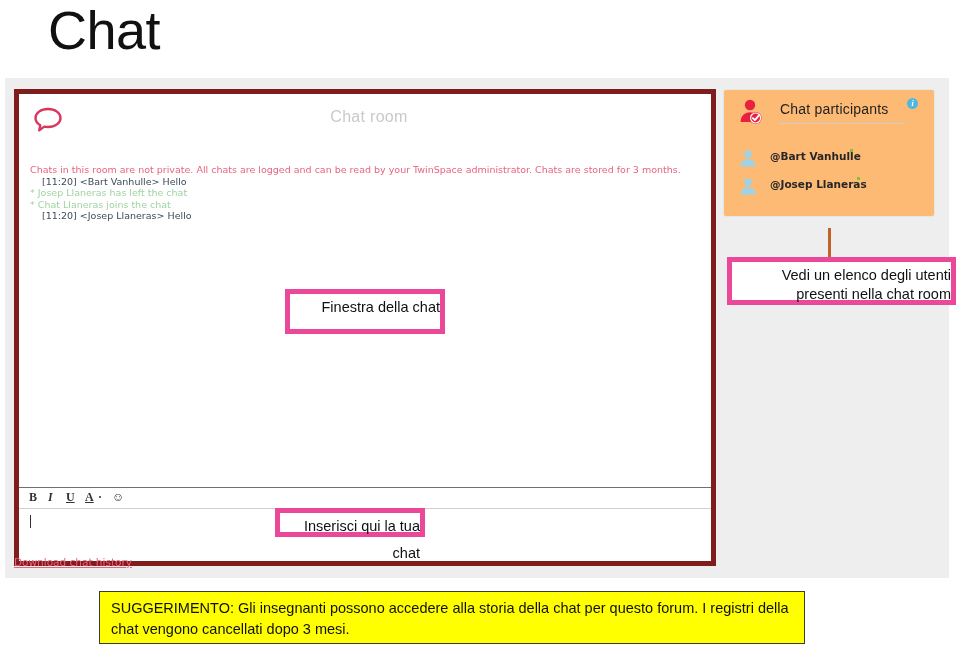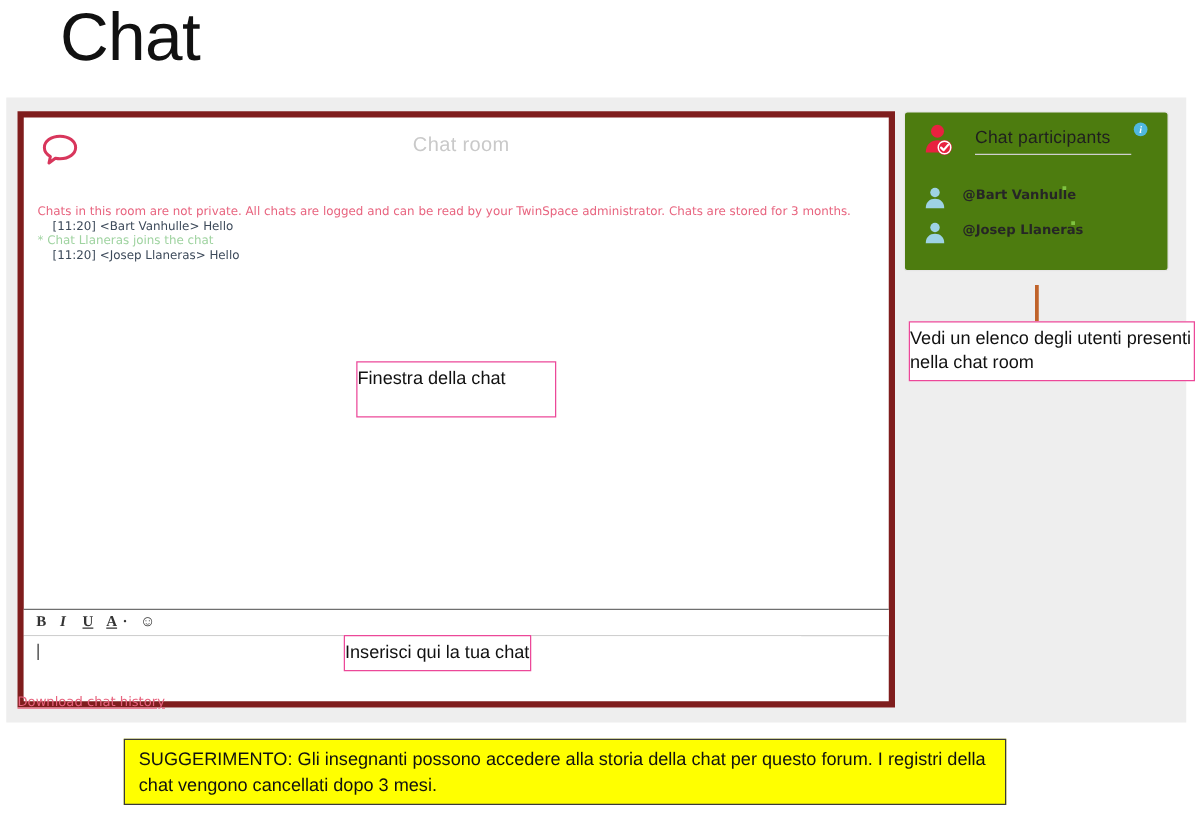--- a/index.html
+++ b/index.html
@@ -179,21 +179,21 @@
     font-family: "DejaVu Sans", sans-serif;
   }
 
   
   .participants-card {
     position: absolute;
     left: 718px;
     top: 11px;
     width: 212px;
     height: 128px;
-    background: #4d7c0f;
+    background: #fdba74;
     border: 1px solid #e6e6e6;
     border-radius: 3px;
     box-sizing: border-box;
   }
   .pc-head {
     position: relative;
     height: 44px;
   }
   .pc-avatar-head {
     position: absolute;
@@ -262,26 +262,26 @@
     top: 3px;
     width: 3px;
     height: 3px;
     background: #7fc241;
   }
 
   
   .callout {
     position: absolute;
     background: #ffffff;
-    border: 1px solid #ec4899;
+    border: 5px solid #ec4899;
     box-sizing: border-box;
     color: #111111;
     font-size: 14.5px;
     line-height: 19px;
-    text-align: left;
+    text-align: right;
   }
   .callout-chatwindow {
     left: 285px;
     top: 289px;
     width: 160px;
     height: 45px;
     line-height: 27px;
   }
   .callout-users {
     left: 727px;
@@ -331,20 +331,21 @@
                    L8.2 28.4 L13.3 24.6 C14.5 24.85 15.7 25 17 25
                    C24.2 25 29.5 21 29.5 16 C29.5 11 24.2 7 17 7 Z" fill="none" stroke="#d8365c" stroke-width="2.4" stroke-linejoin="round"></path>
         </svg>
       </span>
       <div class="chat-room-title">Chat room</div>
     </div>
 
     <div class="chat-log">
       <div class="ln ln-notice">Chats in this room are not private. All chats are logged and can be read by your TwinSpace administrator. Chats are stored for 3 months.</div>
       <div class="ln ln-msg">[11:20] &lt;Bart Vanhulle&gt;  Hello</div>
+      <div class="ln ln-sys">* Josep Llaneras has left the chat</div>
       <div class="ln ln-sys">* Chat Llaneras joins the chat</div>
       <div class="ln ln-msg">[11:20] &lt;Josep Llaneras&gt;  Hello</div>
     </div>
 
     <div class="composer-top-rule"></div>
 
     <div class="composer-toolbar">
       <span class="tb tb-b">B</span>
       <span class="tb tb-i">I</span>
       <span class="tb tb-u">U</span>

